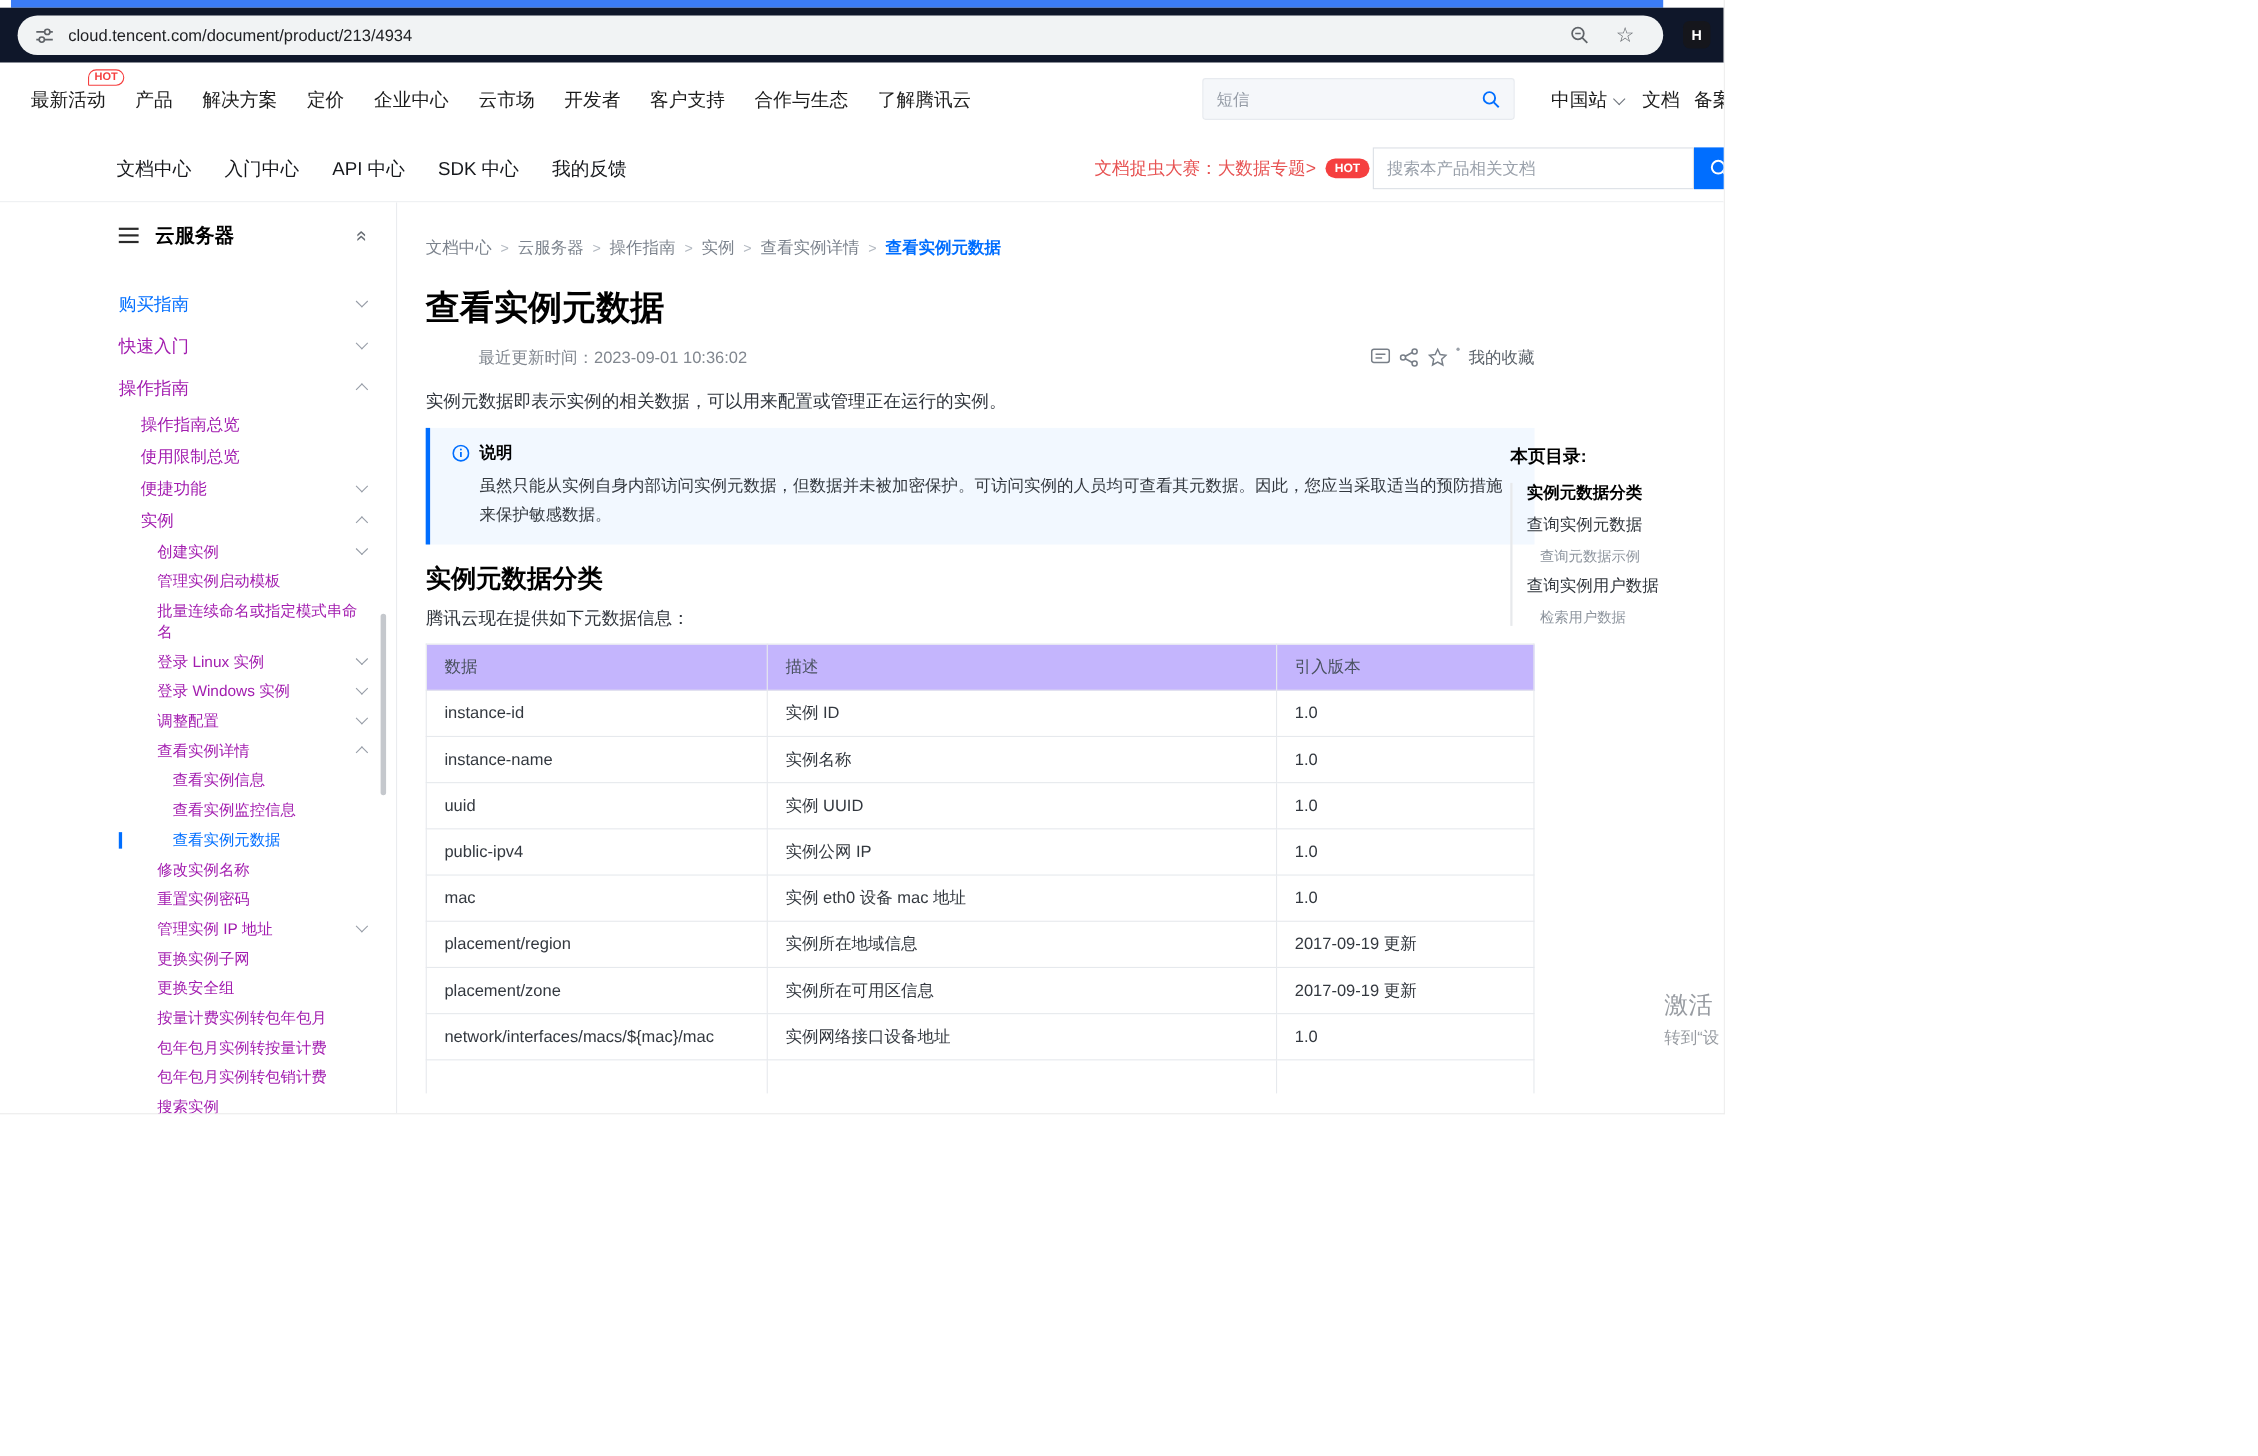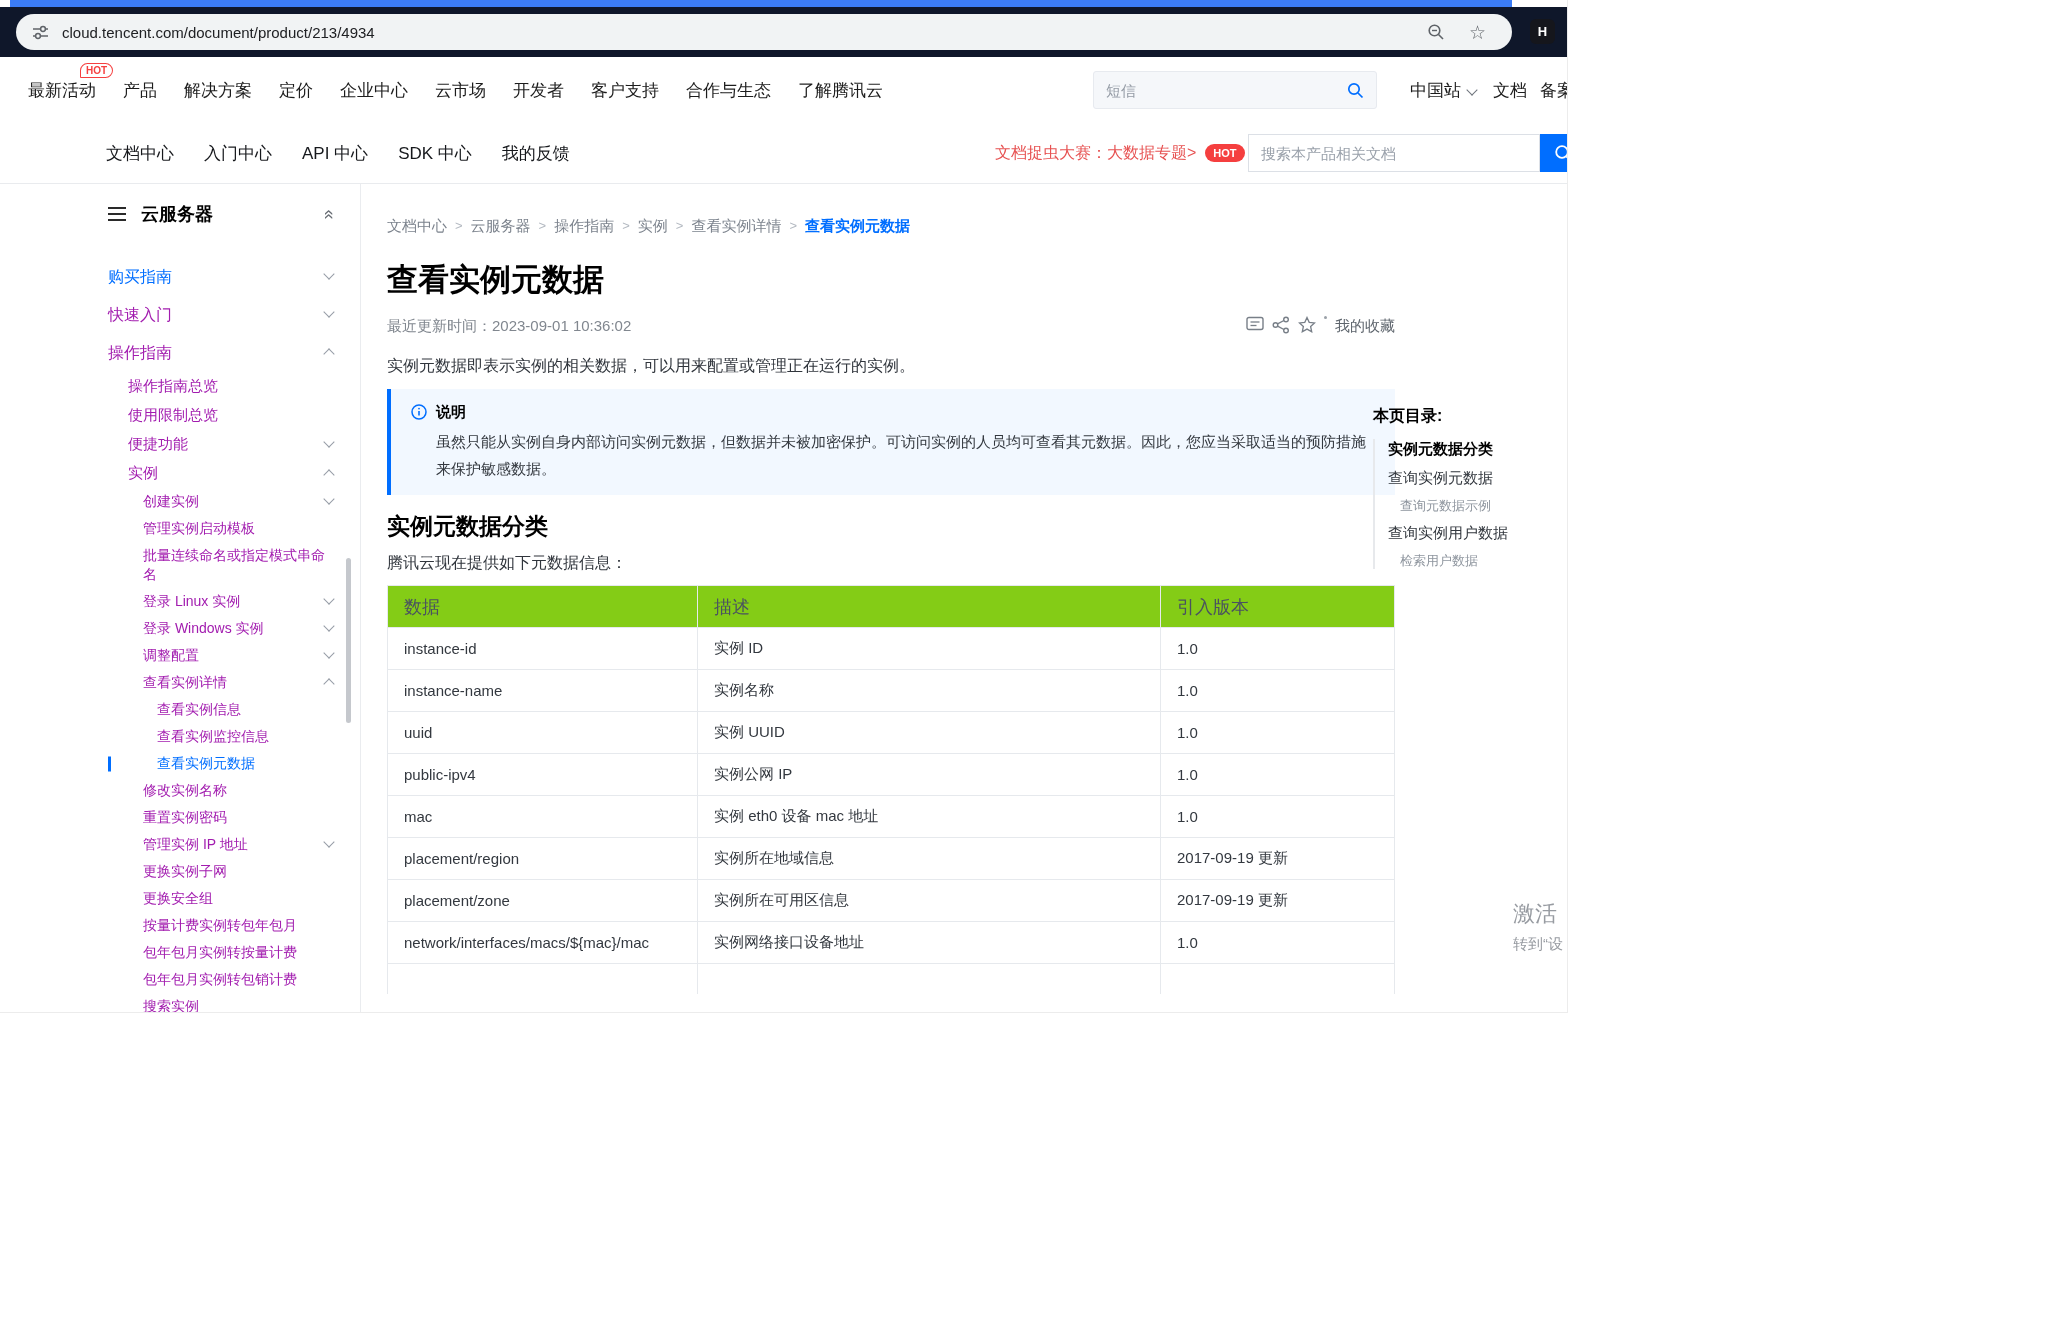--- a/index.html
+++ b/index.html
@@ -98,34 +98,34 @@
 
   
   .content { position:absolute; left:387px; top:0; width:1008px; }
   .breadcrumb { padding-top:32px; display:flex; align-items:center; gap:8px; font-size:15px;
     color:#7c838d; line-height:20px; }
   .crumb { cursor:pointer; }
   .crumb.active { color:#006eff; font-weight:600; }
   .crumb-sep { color:#b3b9c1; font-size:13px; }
   .page-title { margin-top:24px; font-size:31px; font-weight:600; color:#000; line-height:40px; }
   .meta-row { margin-top:16px; display:flex; justify-content:space-between; align-items:center;
-    font-size:15px; color:#81878f; line-height:20px; }
+    font-size:15px; color:#81878f; line-height:20px;margin-left:48px; }
   .meta-actions { display:flex; align-items:flex-start; gap:8px; }
   .meta-actions svg { cursor:pointer; }
   .dot-sep { width:3px; height:3px; border-radius:50%; background:#9aa0a8; }
   .fav-label { color:#5d646c; cursor:pointer; }
   .intro { margin-top:20px; font-size:16px; color:#30353c; line-height:20px; }
   .note { margin-top:13px; background:#f2f8ff; border-left:4px solid #006eff; padding:13px 20px; }
   .note-head { display:flex; align-items:center; gap:9px; font-size:15px; font-weight:bold;
     color:#000; line-height:20px; }
   .note-body { margin-top:6px; padding-left:25px; font-size:15px; color:#33383f; line-height:27px; }
   .section-title { margin-top:16px; font-size:23px; font-weight:bold; color:#000; line-height:30px; }
   .lead { margin-top:12px; font-size:16px; color:#30353c; line-height:20px; }
   .meta-table { margin-top:12px; width:100%; border-collapse:collapse; table-layout:fixed; }
-  .meta-table th { background:#84cc16; font-weight:normal; color:#4a5260; font-size:18px;
+  .meta-table th { background:#c4b5fd; font-weight:normal; color:#4a5260; font-size:15px;
     text-align:left; height:42px; padding:0 16px; border:1px solid #e6e9ed; }
   .meta-table td { font-size:15px; color:#33383f; height:42px; padding:0 16px;
     border:1px solid #e6e9ed; }
   .meta-table tr.cut-row td { height:30px; border-bottom:none; }
 
   
   .toc { position:absolute; left:1373px; top:222px; width:150px; }
   .toc-title { font-size:16px; font-weight:600; color:#000; line-height:20px; }
   .toc-list { margin-top:13px; border-left:2px solid #e7e9ec; padding-left:13px; display:flex;
     flex-direction:column; gap:9px; }

